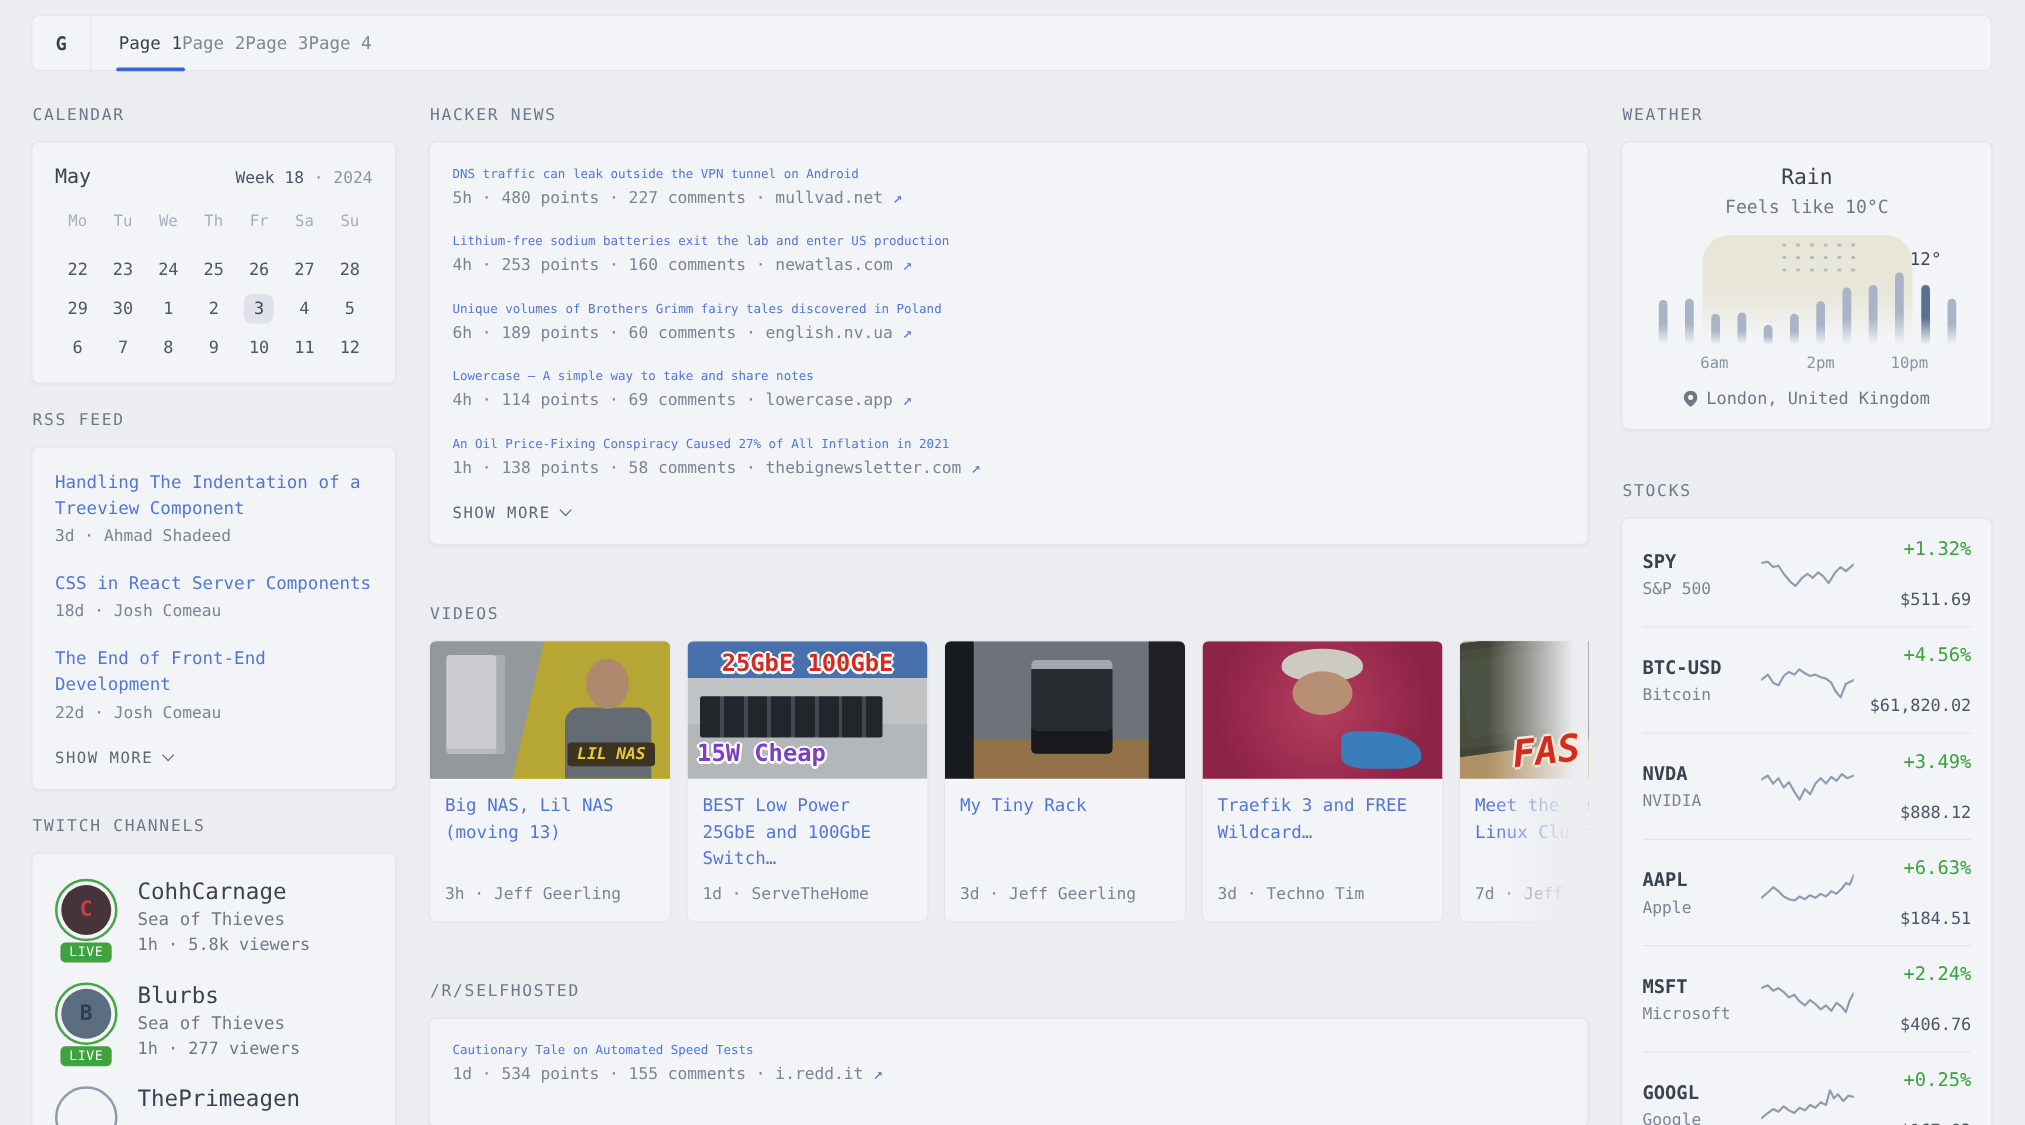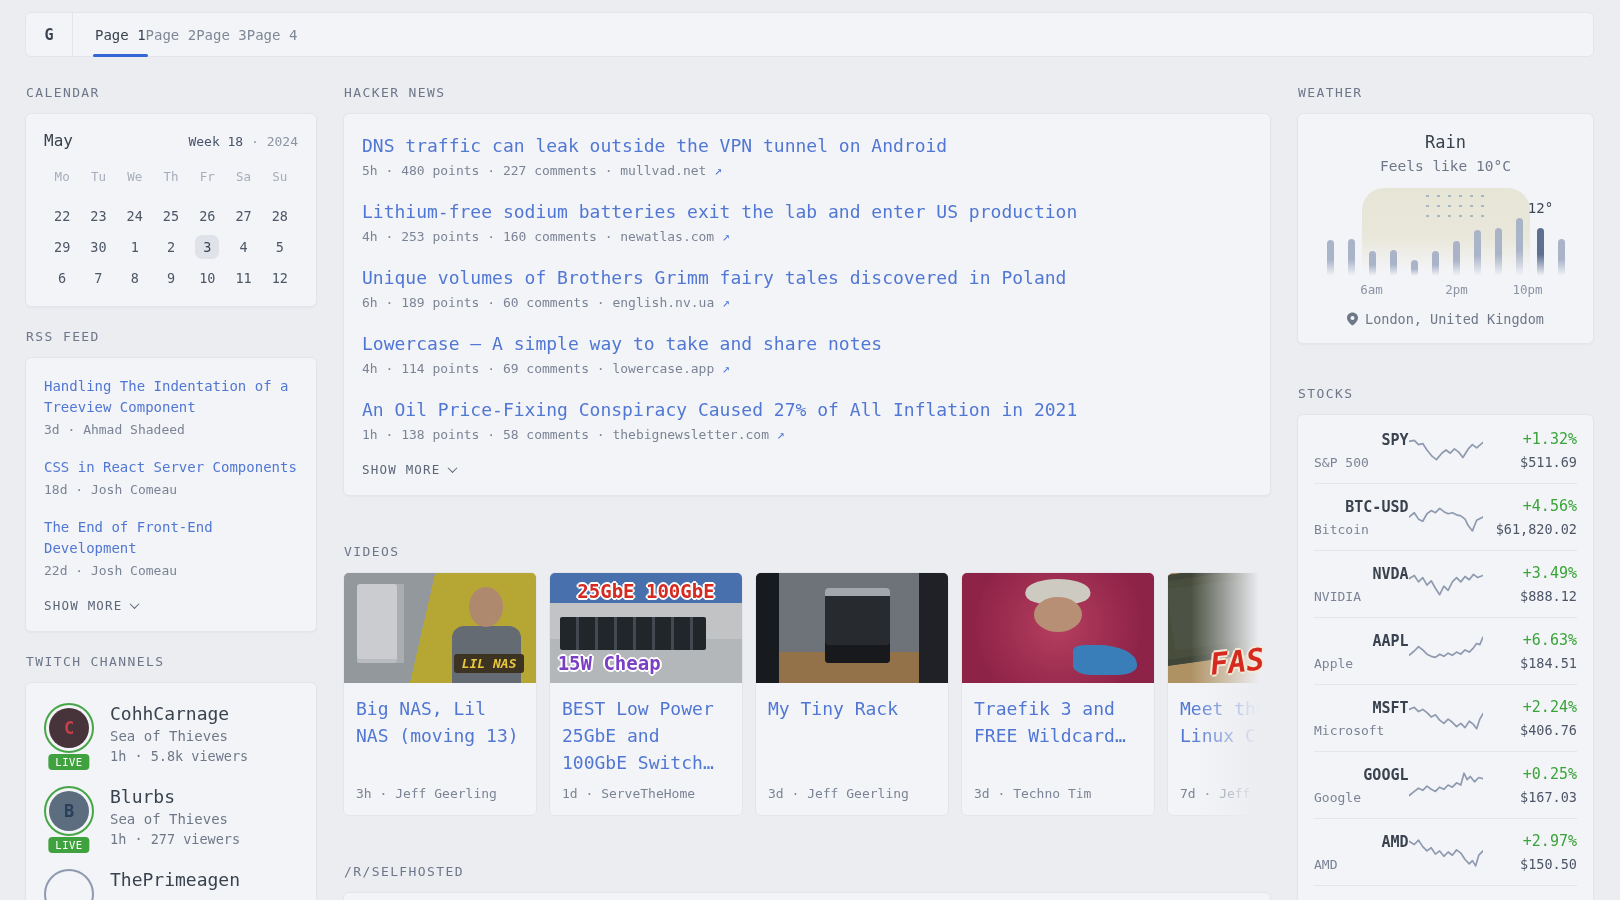--- a/index.html
+++ b/index.html
@@ -54,21 +54,21 @@
   .cal-grid { display:grid; grid-template-columns:repeat(7,1fr); margin-top:16px; }
   .cal-grid.days-head { margin-top:18px; }
   .cal-cell { text-align:center; height:31px; display:flex; align-items:center; justify-content:center; }
   .cal-wd { font-size:12.5px; color:#a6aebc; height:16px; }
   .cal-day { font-size:13.5px; color:#4d5768; padding:4px 8px; border-radius:7px; }
   .cal-day.sel { background:#dfe2e9; color:#3c4557; }
 
   
   .feed-card { padding:18px 18px 14px; }
   .feed-item { margin-bottom:20px; }
-  .feed-title { color:#5177d4; font-size:18px; line-height:1.5; display:block; }
+  .feed-title { color:#5177d4; font-size:10px; line-height:1.5; display:block; }
   .rss .feed-title { font-size:14px; }
   .feed-meta { margin-top:4px; font-size:13px; color:#7b8496; }
   .feed-meta .domain { color:#7b8496; }
   .feed-meta .ext { color:#5177d4; }
   .feed-meta .ext:empty, .feed-meta span:empty { display:none; }
   .show-more { font-size:12.5px; letter-spacing:1.2px; color:#5c6678; cursor:pointer;
     display:flex; align-items:center; gap:8px; margin-top:2px; padding-bottom:4px; }
   .chev { width:7px; height:7px; border-right:1.5px solid currentColor;
     border-bottom:1.5px solid currentColor; transform:rotate(45deg) translate(-1px,-1px); }
 
@@ -94,21 +94,21 @@
   .video-row::after { content:""; position:absolute; top:0; right:0; bottom:0; width:80px;
     background:linear-gradient(90deg, rgba(236,237,241,0), #ecedf1 85%); pointer-events:none; }
   .video-card { flex:0 0 194px; background:#f3f4f7; border:1px solid #e3e5ea;
     border-radius:6px; overflow:hidden; display:flex; flex-direction:column; }
   .thumb { position:relative; height:110px; overflow:hidden; }
   .thumb::after { content:""; position:absolute; inset:0; background:rgba(25,32,48,.15); }
   .art { display:none; position:absolute; }
   .tt { position:absolute; z-index:2; font-weight:bold; white-space:nowrap; }
   .tt:empty { display:none; }
   .vbody { padding:12px 12px 14px; display:flex; flex-direction:column; flex:1; }
-  .vtitle { color:#5177d4; font-size:18px; line-height:1.5; white-space:pre-line; display:block; }
+  .vtitle { color:#5177d4; font-size:14px; line-height:1.5; white-space:pre-line; display:block; }
   .vmeta { font-size:13px; color:#7b8496; margin-top:auto; padding-top:10px; }
 
   
   .v1 { background:linear-gradient(103deg,#a9adb1 0 42%,#d2be35 42% 100%),#d2be35; }
   .v1 .a1 { display:block; left:7%; top:10%; width:24%; height:72%; background:#e9eaeb;
     border-radius:3px; box-shadow:inset -7px 0 0 #c3c7cb, inset 0 -4px 0 #d4d7da; }
   .v1 .a2 { display:block; right:8%; bottom:0; width:36%; height:52%; background:#72787f;
     border-radius:12px 12px 0 0; }
   .v1 .a3 { display:block; right:17%; top:13%; width:18%; height:36%; background:#c99c78; border-radius:50%; }
   .v1 .tt1 { right:6%; bottom:9%; background:#3c3322; color:#e8c93e; padding:2px 8px;
@@ -163,29 +163,29 @@
   .wx span { position:absolute; transform:translateX(-50%); }
   .wx .tl-0 { left:52px; } .wx .tl-1 { left:137px; } .wx .tl-2 { left:208px; }
   .wloc { margin-top:13px; display:flex; justify-content:center; align-items:center; gap:7px;
     color:#6e7889; font-size:13.5px; }
 
   
   .stocks-card { padding:2px 16px; }
   .stock-row { display:flex; align-items:center; padding:13px 0; border-top:1px solid #e3e5ea; cursor:pointer; }
   .stock-row:first-child { border-top:none; }
   .s-left { flex:1; min-width:0; }
-  .s-ticker { font-size:15px; color:#39424f; font-weight:bold;text-align:right; }
+  .s-ticker { font-size:15px; color:#39424f; font-weight:bold; }
   .s-name { font-size:13px; color:#7b8496; margin-top:6px; }
   .s-name:empty { display:none; }
   .s-spark { flex:0 0 74px; }
   .s-spark svg { display:block; }
   .s-right { flex:1; text-align:right; }
   .s-change { font-size:15px; }
   .s-change.up { color:#3aa33a; }
-  .s-price { font-size:13.5px; color:#4d5668; margin-top:6px; }
+  .s-price { font-size:13.5px; color:#4d5668; margin-top:24px; }
   .s-price:empty { display:none; }
 </style>
 </head>
 <body>
 
 <header class="topbar">
   <div class="logo-box">G</div>
   <nav class="tabs">
 
       <div class="tab active">

